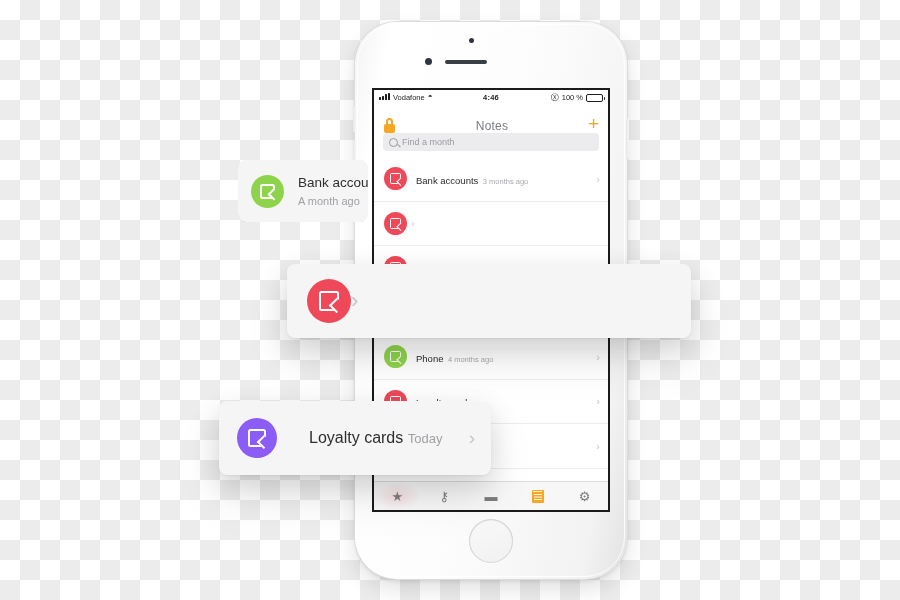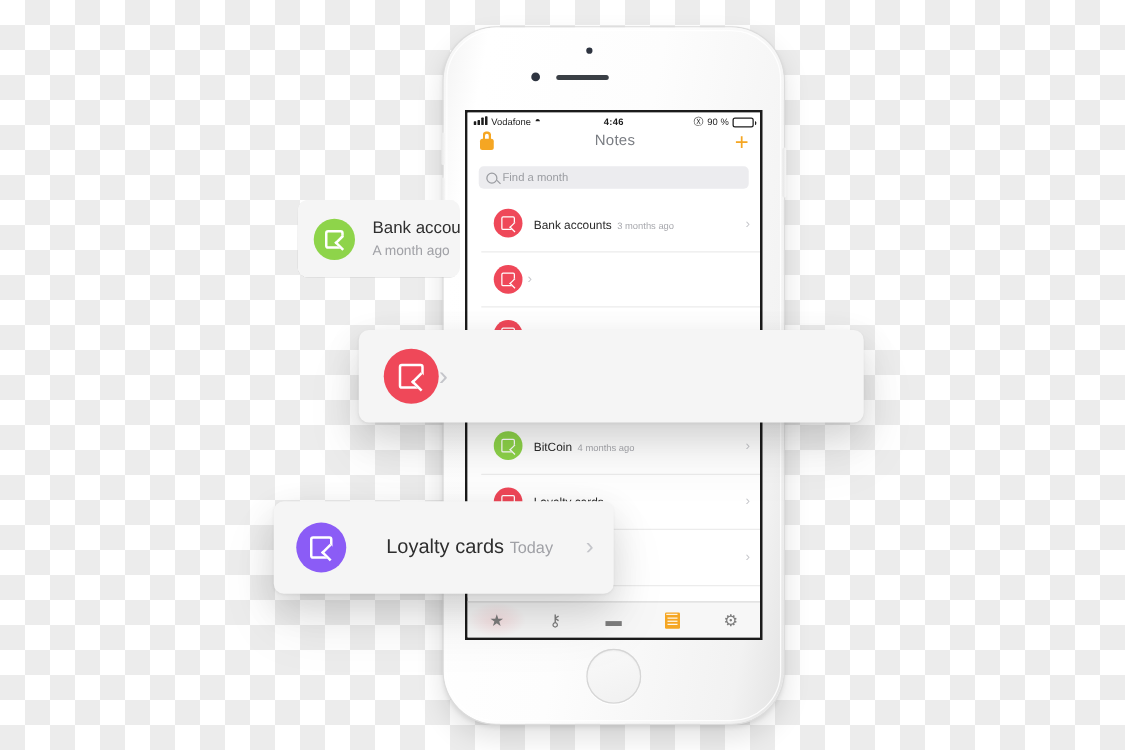--- a/index.html
+++ b/index.html
@@ -144,21 +144,21 @@
     right: -3px; top: 2px;
     width: 1.5px; height: 3px;
     background: #1d1d1d;
     border-radius: 0 1px 1px 0;
   }
   .battery-fill { height: 100%; background: #1d1d1d; border-radius: 0.5px; }
 
   .nav-bar {
     height: 28px;
     display: flex;
-    align-items: flex-start;
+    align-items: flex-end;
     justify-content: space-between;
     padding: 0 9px;
     background: #fff;
   }
   .nav-title {
     font-size: 12px;
     color: #7a7d83;
     letter-spacing: 0.2px;
   }
   .lock-icon { width: 13px; height: 15px; position: relative; }
@@ -216,21 +216,20 @@
     overflow: hidden;
     position: relative;
   }
   .note-row {
     height: 44.5px;
     display: flex;
     align-items: center;
     padding: 0 8px 0 10px;
     border-bottom: 1px solid #ececec;
     box-sizing: border-box;
-    margin-left: 11px;
   }
   .note-badge {
     width: 23px; height: 23px;
     border-radius: 50%;
     flex: 0 0 auto;
     display: flex;
     align-items: center;
     justify-content: center;
   }
   .badge-glyph {
@@ -419,21 +418,21 @@
             <i></i>
             <i></i>
             <i></i>
           </span>
         <span class="carrier-name">Vodafone</span>
         <span class="wifi-icon">◓</span>
       </div>
       <div class="sb-center">4:46</div>
       <div class="sb-right">
         <span class="bt-icon">Ⓧ</span>
-        <span class="battery-pct">90 %</span>
+        <span class="battery-pct">100 %</span>
         <span class="battery-shell"><span class="battery-fill"></span></span>
       </div>
     </div>
 
     <div class="nav-bar">
       <span class="lock-icon">
           <span class="shackle"></span>
           <span class="body"></span>
         </span>
       <span class="nav-title">Notes</span>
@@ -482,21 +481,21 @@
           <span class="note-title"></span>
           <span class="note-sub"></span>
         </span>
         <span class="row-chevron">›</span>
       </div>
       <div class="note-row">
         <span class="note-badge" style="background:#8ed44a">
             <span class="badge-glyph" style="background:#8ed44a"></span>
           </span>
         <span class="note-text">
-          <span class="note-title">BitCoin</span>
+          <span class="note-title">Phone</span>
           <span class="note-sub">4 months ago</span>
         </span>
         <span class="row-chevron">›</span>
       </div>
       <div class="note-row">
         <span class="note-badge" style="background:#ef4859">
             <span class="badge-glyph" style="background:#ef4859"></span>
           </span>
         <span class="note-text">
           <span class="note-title">Loyalty cards</span>

